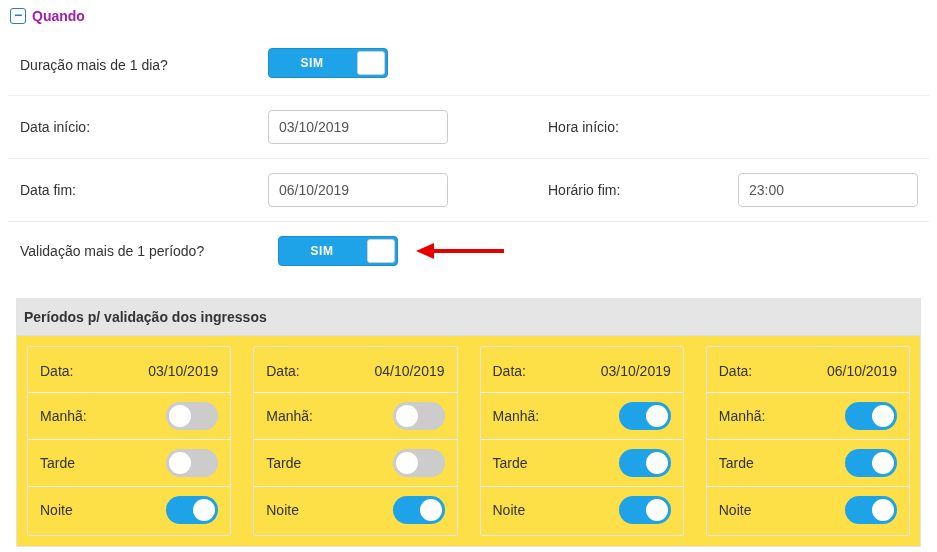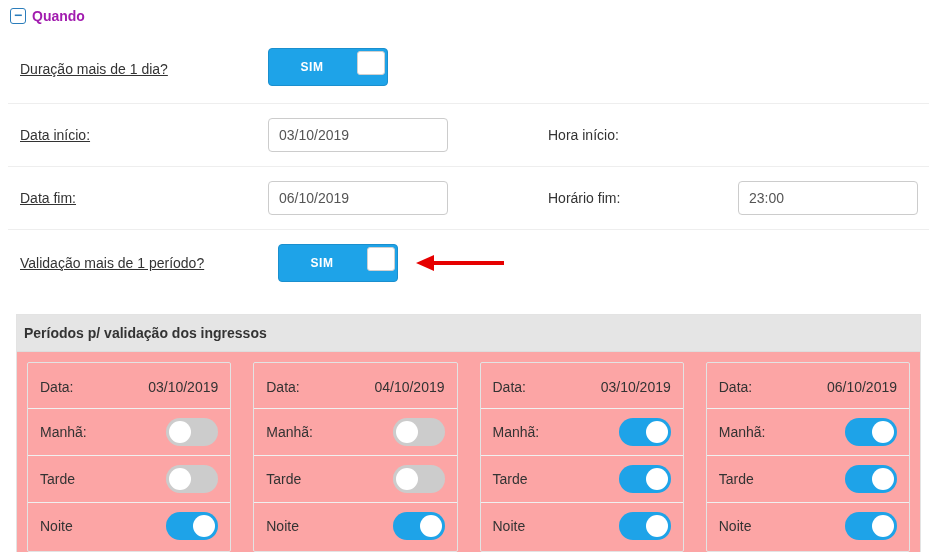--- a/index.html
+++ b/index.html
@@ -41,21 +41,20 @@
   .row {
     display: flex;
     align-items: center;
     padding: 14px 0;
     border-bottom: 1px solid #eee;
   }
   .row:first-of-type { border-top: 1px solid #eee; border-top: none; }
   .cell-label {
     flex: 0 0 260px;
     padding-left: 12px;
-    text-decoration: underline;
   }
   .cell-ctrl {
     flex: 0 0 270px;
   }
   .cell-label2 {
     flex: 0 0 200px;
     padding-left: 10px;
   }
   .cell-ctrl2 {
     flex: 1;
@@ -67,21 +66,21 @@
     border: 1px solid #ccc;
     border-radius: 4px;
     padding: 0 10px;
     font-size: 14px;
     color: #555;
   }
   
   .sim-toggle {
     position: relative;
     width: 120px;
-    height: 38px;
+    height: 30px;
     border-radius: 4px;
     background: #1ea3e8;
     border:1px solid #1a8fce;
     display: inline-block;
     cursor: pointer;
   }
   .sim-toggle .label {
     position: absolute;
     top: 0; left: 0;
     width: 86px; height: 100%;
@@ -133,21 +132,21 @@
   .periods-header {
     background: #e5e5e5;
     font-weight: 700;
     padding: 10px 7px;
     border-bottom: 1px solid #ddd;
   }
   .periods-body {
     display: flex;
     gap: 22px;
     padding: 10px;
-    background: #fca5a5;
+    background: #fde047;
   }
   .period-card {
     flex: 1;
     border: 1px solid #e3e3e3;
     border-radius: 2px;
     padding: 2px 0;
   }
   .period-row {
     display: flex;
     align-items: center;

